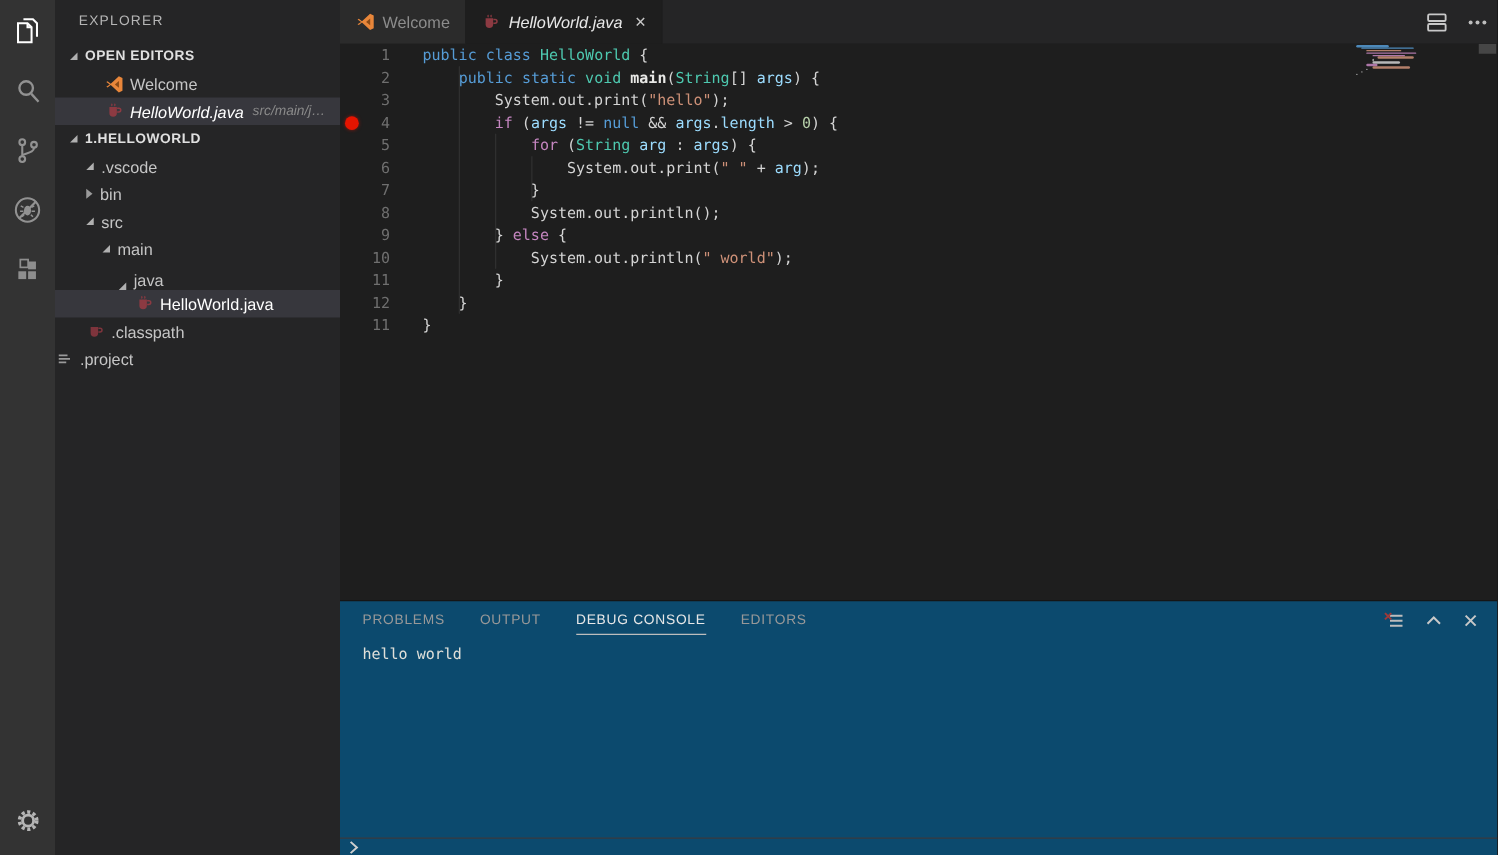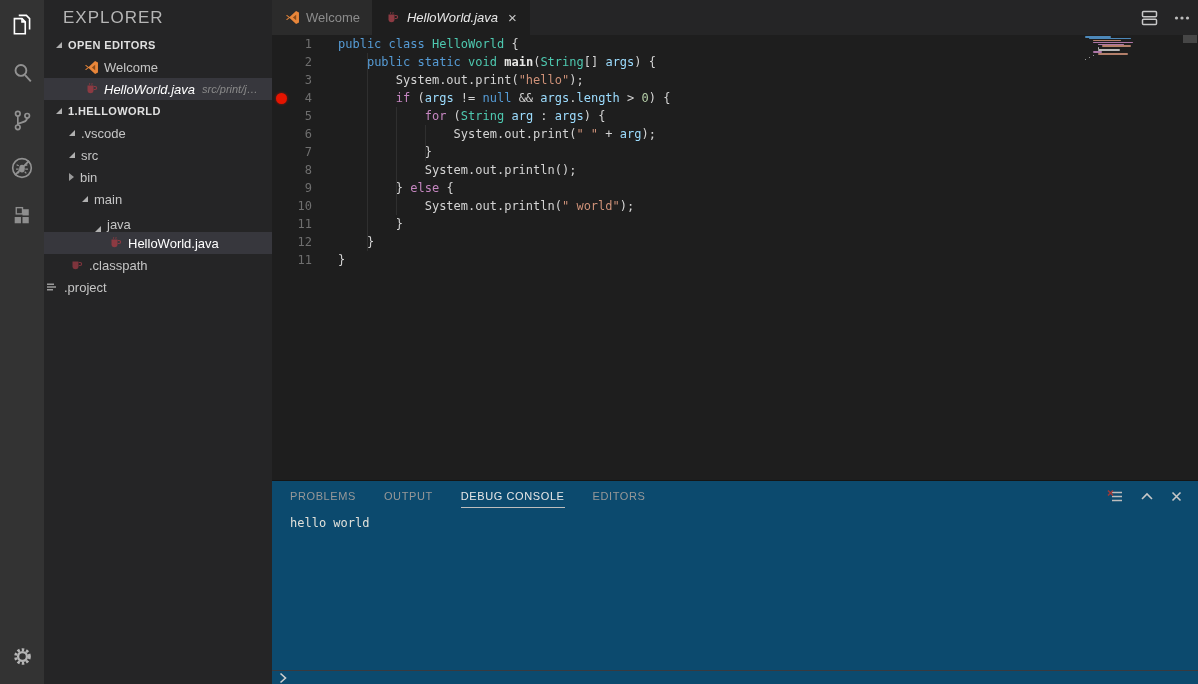--- a/index.html
+++ b/index.html
@@ -9,21 +9,21 @@
     background:#1E1E1E; font-family:"Liberation Sans", sans-serif;
     -webkit-font-smoothing:antialiased; user-select:none;
   }
   
   .activitybar { position:absolute; left:0; top:0; width:44px; height:684px; background:#333333; }
   .ab-item { width:44px; height:48px; display:flex; align-items:center; justify-content:center; cursor:pointer; opacity:.55; }
   .ab-item.active { opacity:1; }
   .ab-bottom { position:absolute; bottom:4px; left:0; width:44px; }
   
   .sidebar { position:absolute; left:44px; top:0; width:228px; height:684px; background:#252526; overflow:hidden; }
-  .sidebar-title { height:34px; line-height:35px; padding-left:19px; font-size:17px; letter-spacing:1px; color:#b6b6b6; }
+  .sidebar-title { height:34px; line-height:35px; padding-left:19px; font-size:11px; letter-spacing:1px; color:#b6b6b6; }
   .srow { height:22px; display:flex; align-items:center; font-size:13px; color:#c5c5c5; cursor:pointer; white-space:nowrap; }
   .srow.header { font-size:11px; font-weight:bold; color:#e0e0e0; letter-spacing:.4px; padding-left:12px; }
   .srow.selected { background:#37373d; color:#ffffff; }
   .srow .tw { flex:none; margin-right:6px; }
   .tw-exp { width:0; height:0; border-left:6px solid transparent; border-bottom:6px solid #b0b0b0; }
   .tw-col { width:0; height:0; border-top:4.5px solid transparent; border-bottom:4.5px solid transparent; border-left:5.5px solid #9a9a9a; }
   .srow .ficon { flex:none; width:15px; height:15px; margin-right:5px; display:flex; align-items:center; justify-content:center; }
   .srow .desc { font-size:11px; color:#8a8a8a; margin-left:7px; }
   .it { font-style:italic; }
   
@@ -129,39 +129,39 @@
         </div>
         <div class="srow selected" style="padding-left: 40px;">
           <span class="ficon">
             <svg width="13" height="14" viewBox="0 0 13 14">
               <path d="M2.5 3.5h6v4.8a3 3 0 0 1-6 0z" fill="#8C3A42"></path>
               <path d="M8.7 4.5h1.4a1.5 1.5 0 0 1 0 3H8.7" fill="none" stroke="#8C3A42" stroke-width="1.2"></path>
               <path d="M4.2 1c.7.7.7 1 0 1.8M6.6 1c.7.7.7 1 0 1.8" stroke="#8C3A42" stroke-width="1" fill="none"></path>
             </svg>
           </span>
           <span class="it">HelloWorld.java</span>
-          <span class="desc it">src/print/j…</span>
+          <span class="desc it">src/main/j…</span>
         </div>
       </div>
     <div class="srow header">
       <span class="tw tw-exp"></span>
       <span>1.HELLOWORLD</span>
     </div>
     <div id="tree-rows">
         <div class="srow" style="padding-left: 25px;">
           <span class="tw tw-exp"></span>
           <span>.vscode</span>
         </div>
         <div class="srow" style="padding-left: 25px;">
+          <span class="tw tw-col"></span>
+          <span>bin</span>
+        </div>
+        <div class="srow" style="padding-left: 25px;">
           <span class="tw tw-exp"></span>
           <span>src</span>
-        </div>
-        <div class="srow" style="padding-left: 25px;">
-          <span class="tw tw-col"></span>
-          <span>bin</span>
         </div>
         <div class="srow" style="padding-left: 38px;">
           <span class="tw tw-exp"></span>
           <span>main</span>
         </div>
         <div class="srow" style="padding-left: 51px; align-items: flex-end;">
           <span class="tw tw-exp"></span>
           <span>java</span>
         </div>
         <div class="srow selected" style="padding-left: 64px;">

